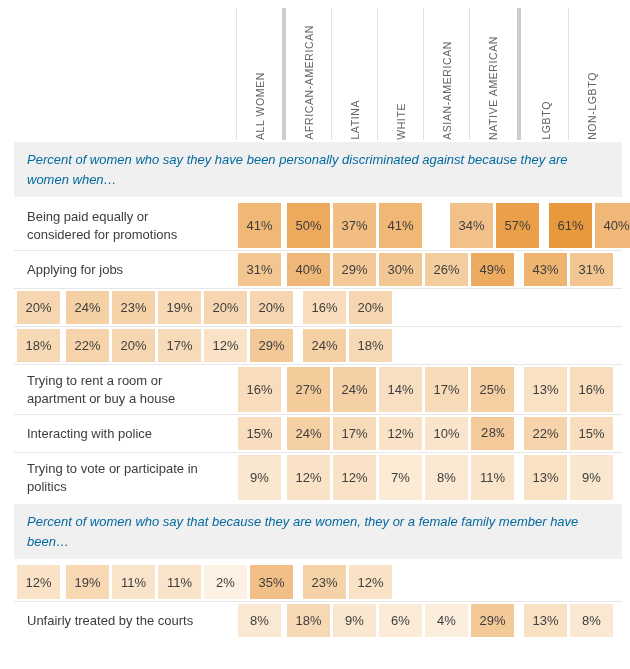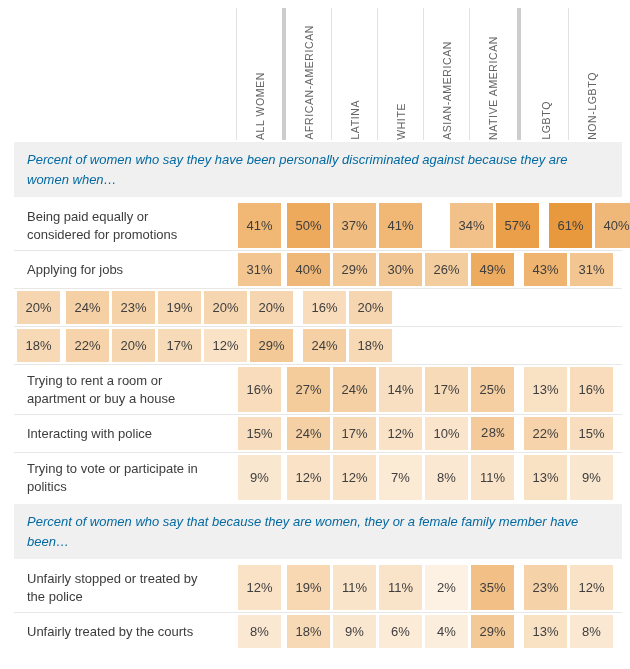--- a/index.html
+++ b/index.html
@@ -156,21 +156,20 @@
       <div class="cell wide-gap" style="background: rgb(249, 226, 198);">12%</div>
       <div class="cell" style="background: rgb(249, 226, 198);">12%</div>
       <div class="cell" style="background: rgb(251, 234, 212);">7%</div>
       <div class="cell" style="background: rgb(250, 232, 210);">8%</div>
       <div class="cell" style="background: rgb(249, 228, 201);">11%</div>
       <div class="cell wide-gap2" style="background: rgb(249, 225, 196);">13%</div>
       <div class="cell" style="background: rgb(250, 231, 207);">9%</div>
     </div>
     <div class="section-bar">Percent of women who say that because they are women, they or a female family member have been…</div>
     <div class="data-row">
-      <div class="row-label">Unfairly stopped or treated by the police</div>
       <div class="cell" style="background: rgb(249, 226, 198);">12%</div>
       <div class="cell wide-gap" style="background: rgb(247, 216, 179);">19%</div>
       <div class="cell" style="background: rgb(249, 228, 201);">11%</div>
       <div class="cell" style="background: rgb(249, 228, 201);">11%</div>
       <div class="cell" style="background: rgb(252, 241, 226);">2%</div>
       <div class="cell" style="background: rgb(242, 192, 134);">35%</div>
       <div class="cell wide-gap2" style="background: rgb(245, 210, 168);">23%</div>
       <div class="cell" style="background: rgb(249, 226, 198);">12%</div>
     </div>
     <div class="data-row">

